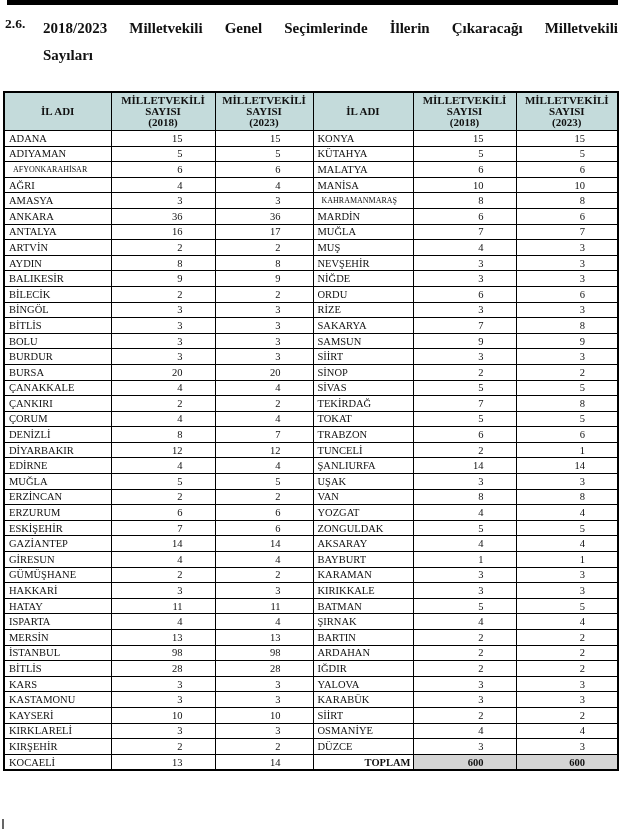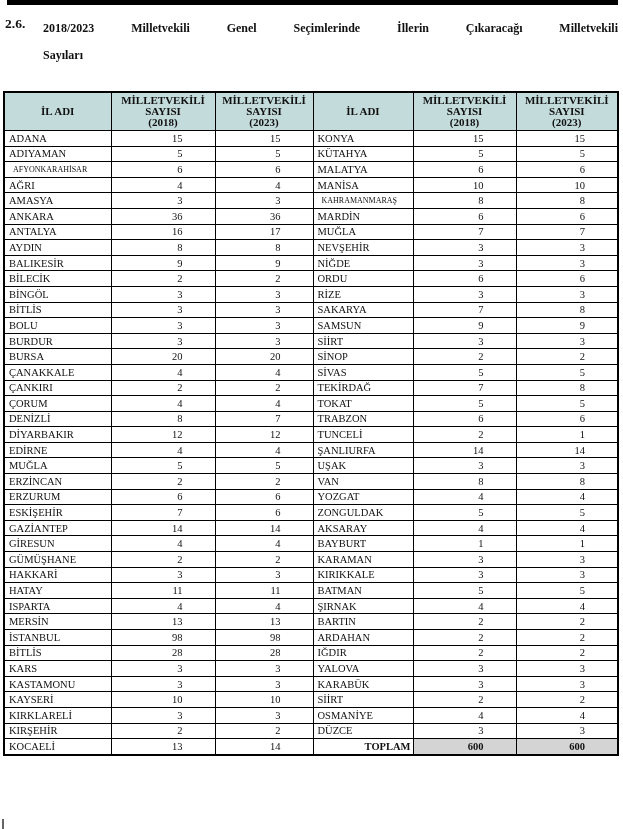--- a/index.html
+++ b/index.html
@@ -5,21 +5,21 @@
   html,body { margin:0; padding:0; }
   body {
     width:623px; height:829px; background:#ffffff; position:relative;
     font-family:"Liberation Serif","DejaVu Serif",serif; color:#111;
     overflow:hidden;
   }
   .top-rule { position:absolute; left:7px; top:0; width:611px; height:5px; background:#000; }
 
   .title-block { position:absolute; left:5px; top:15px; width:613px; }
   .sec-num { position:absolute; left:0; top:1px; font-weight:bold; font-size:13.5px; }
-  .title-text { margin-left:38px; font-weight:bold; font-size:12px; line-height:27px; }
+  .title-text { margin-left:38px; font-weight:bold; font-size:15px; line-height:27px; }
   .t1 { text-align:justify; text-align-last:justify; }
   .t2 { text-align:left; }
 
   table.deps {
     position:absolute; left:3px; top:91px; width:614px;
     border-collapse:collapse; table-layout:fixed;
     border:2px solid #000;
   }
   .deps th, .deps td { border:1px solid #000; overflow:hidden; white-space:nowrap; }
   .deps th {
@@ -119,20 +119,28 @@
       </tr>
       <tr>
         <td class="prov">ANTALYA</td>
         <td class="num">16</td>
         <td class="num">17</td>
         <td class="prov">MUĞLA</td>
         <td class="num">7</td>
         <td class="num">7</td>
       </tr>
       <tr>
+        <td class="prov">ARTVİN</td>
+        <td class="num">2</td>
+        <td class="num">2</td>
+        <td class="prov">MUŞ</td>
+        <td class="num">4</td>
+        <td class="num">3</td>
+      </tr>
+      <tr>
         <td class="prov">AYDIN</td>
         <td class="num">8</td>
         <td class="num">8</td>
         <td class="prov">NEVŞEHİR</td>
         <td class="num">3</td>
         <td class="num">3</td>
       </tr>
       <tr>
         <td class="prov">BALIKESİR</td>
         <td class="num">9</td>

